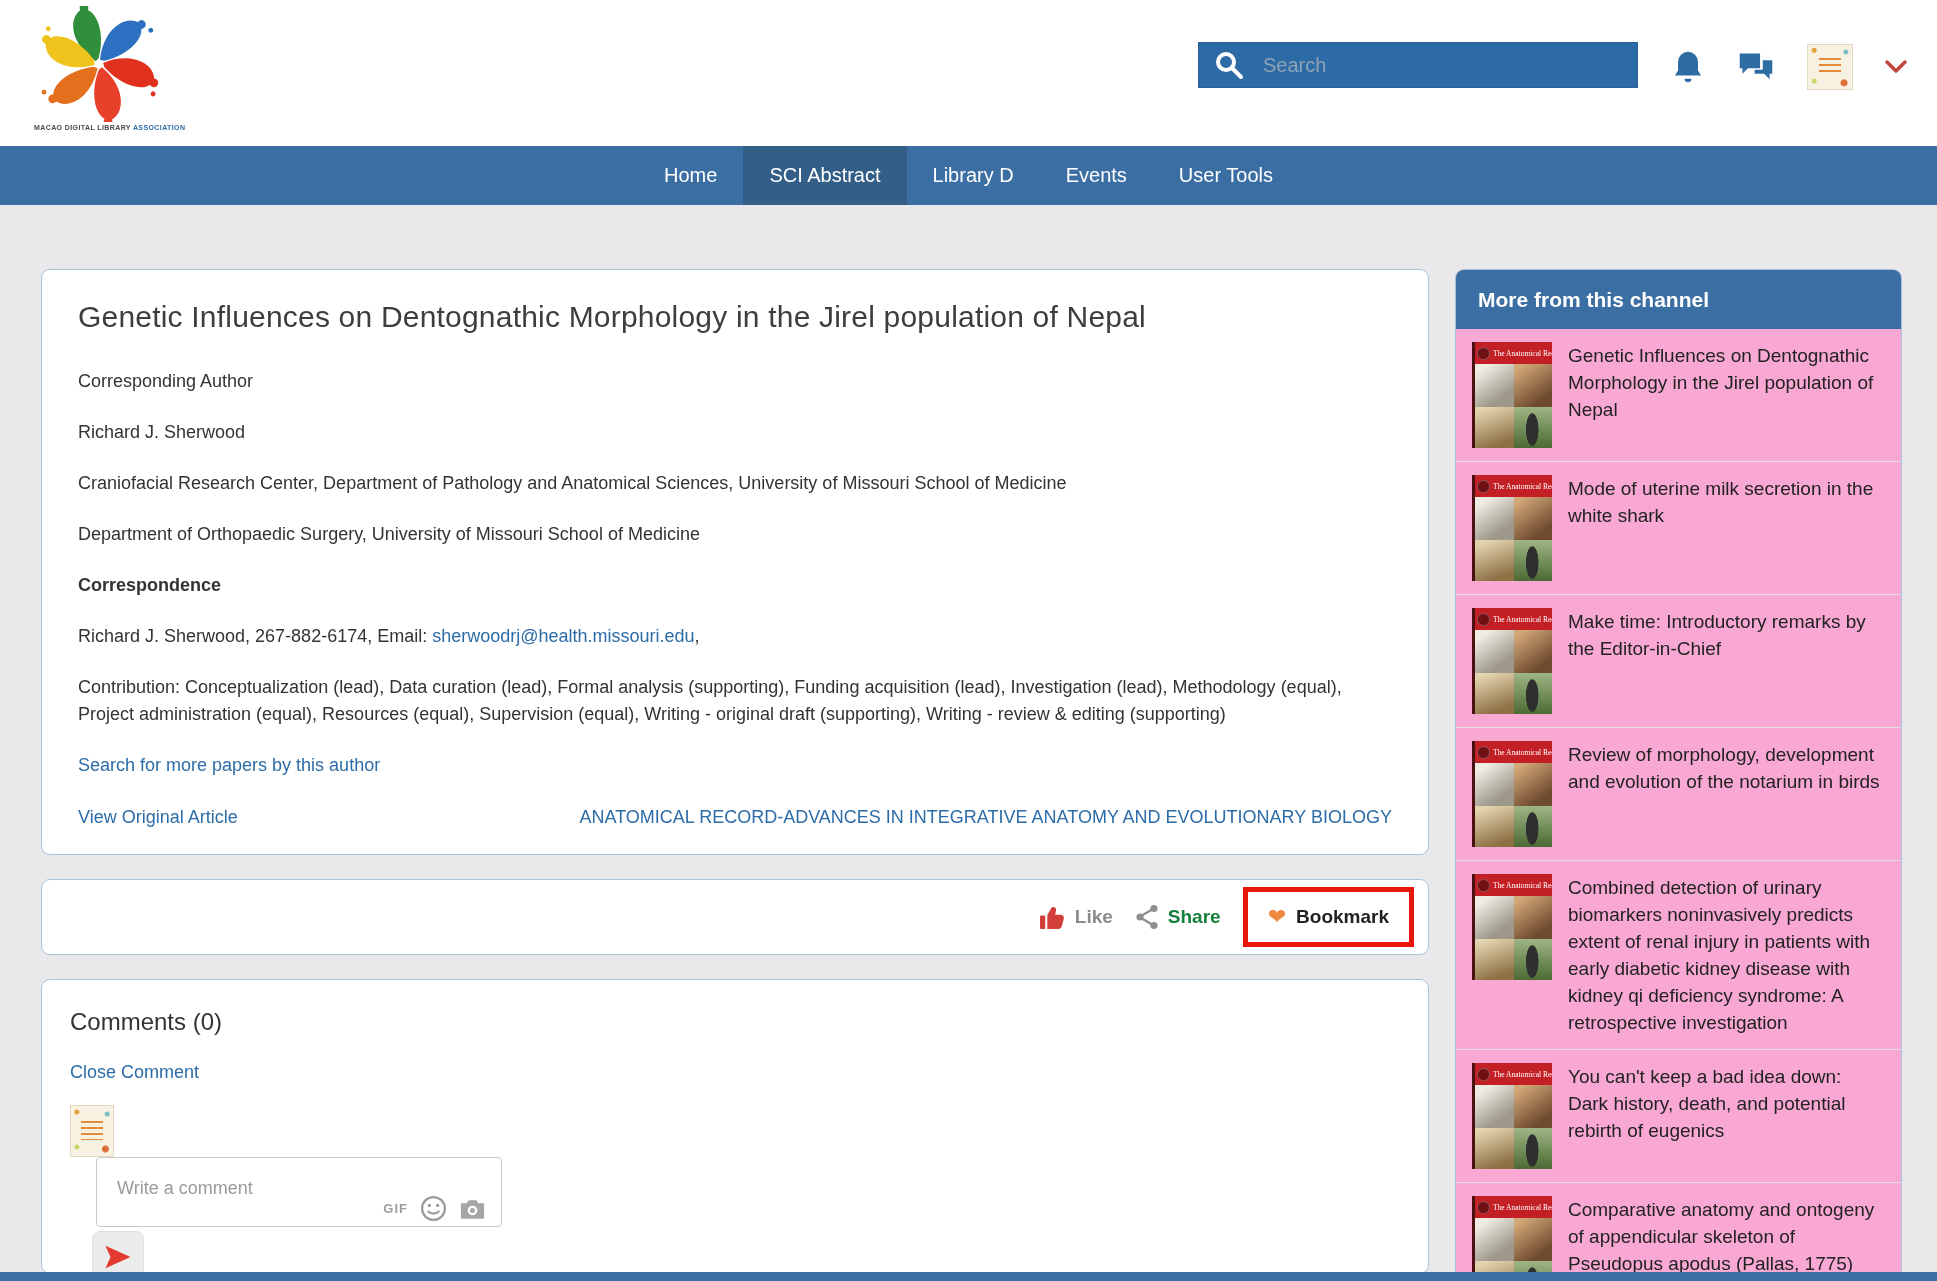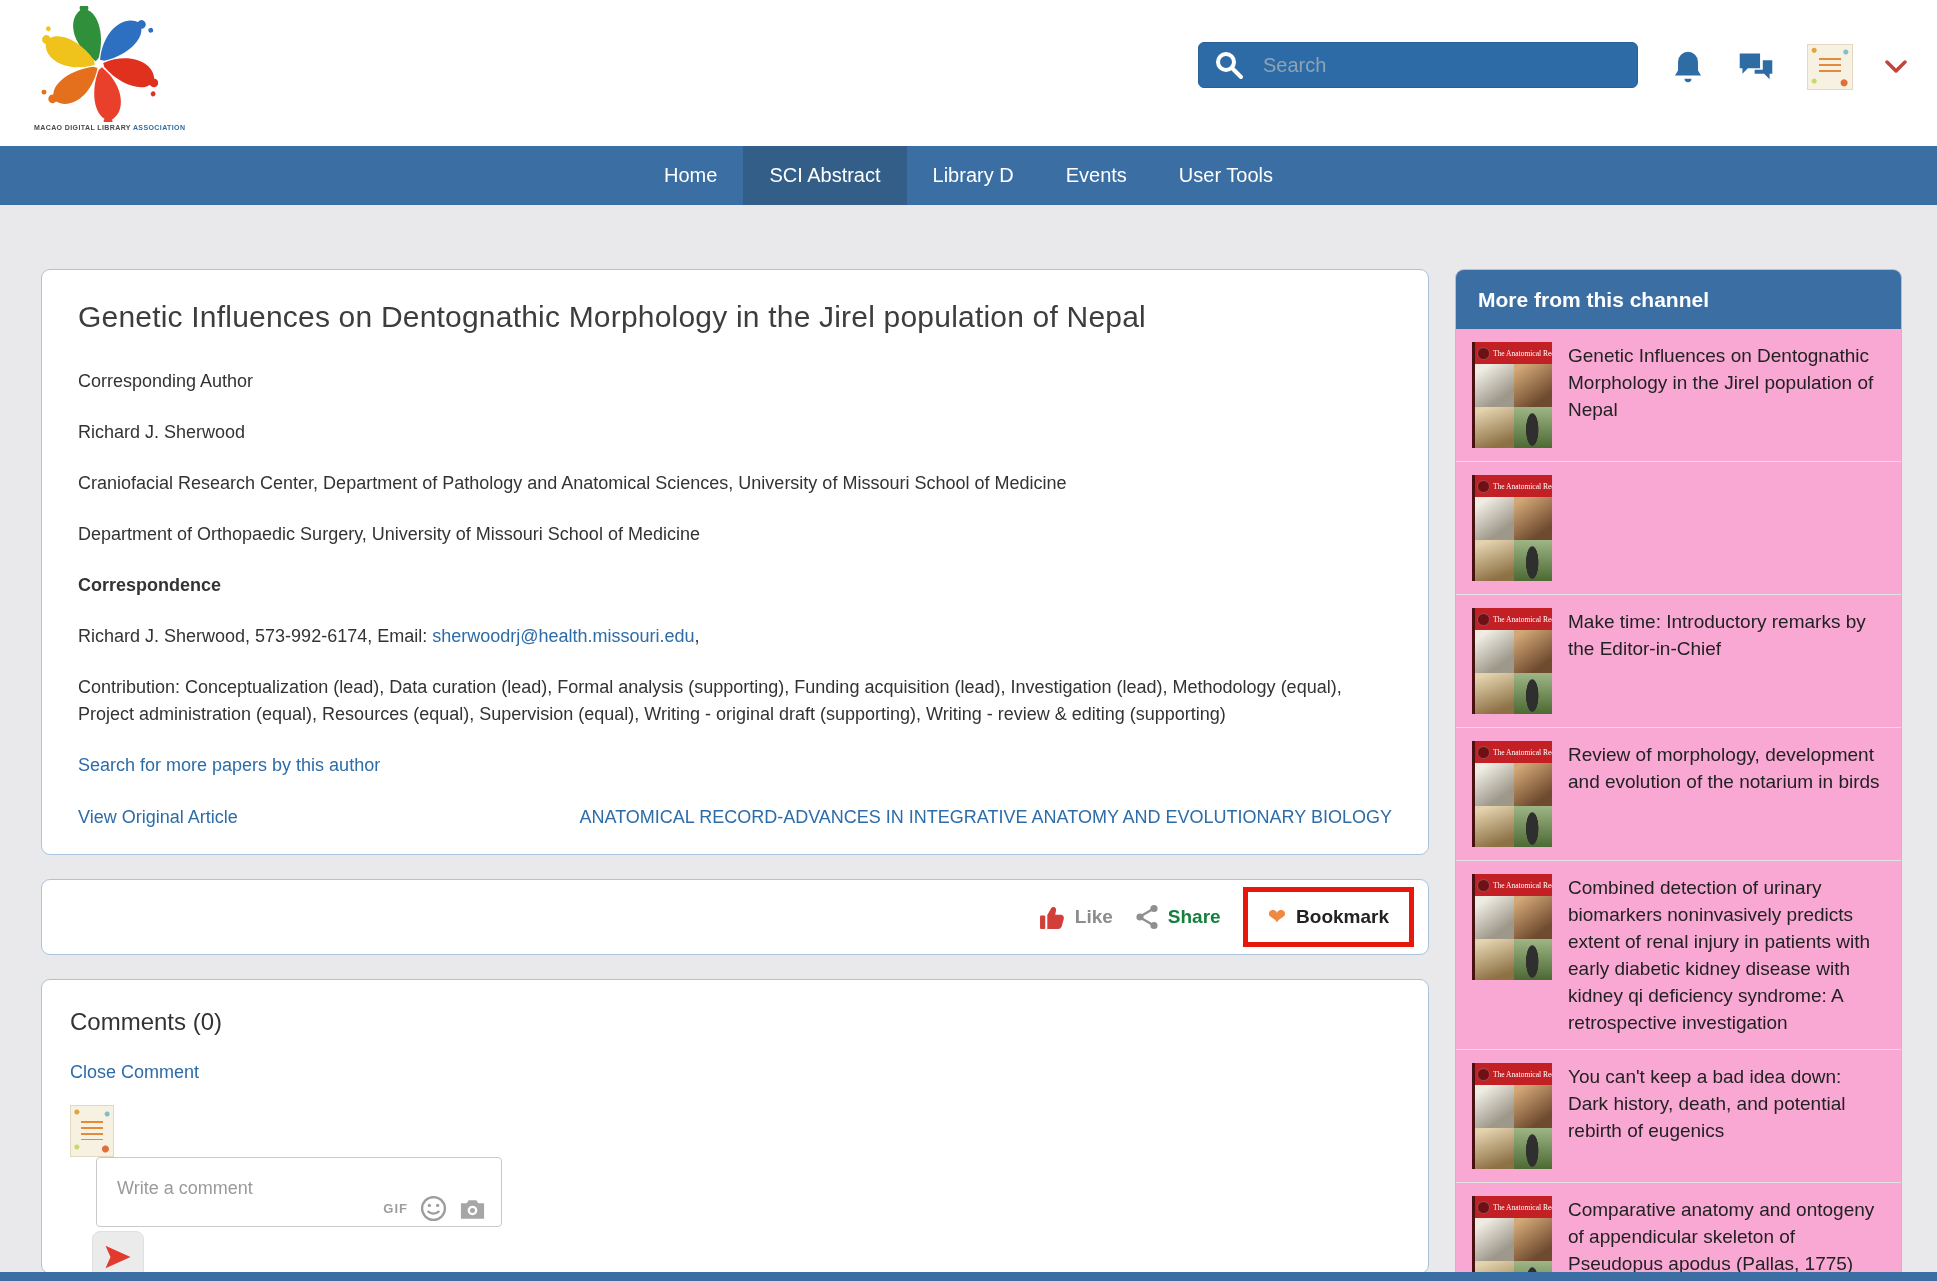--- a/index.html
+++ b/index.html
@@ -8,21 +8,21 @@
   .page { position:relative; width:1937px; height:1281px; }
 
   
   .header { height:146px; background:#ffffff; position:relative; }
   .logo-block { position:absolute; left:34px; top:6px; width:130px; text-align:center; }
   .logo-caption { font-size:7px; font-weight:bold; letter-spacing:.4px; white-space:nowrap; margin-top:-2px; }
   .logo-caption .cap-main { color:#4a4a4a; }
   .logo-caption .cap-accent { color:#2e6da4; }
 
   .search-wrap { position:absolute; left:1198px; top:42px; width:440px; height:46px; }
-  .search-input { width:100%; height:100%; background:#2d6ba6; border:1px solid #295f94; border-radius:6px;
+  .search-input { width:100%; height:100%; background:#2d6ba6; border:1px solid #295f94; border-radius:0;
     color:#fff; font-size:20px; padding:0 16px 0 64px; outline:none; }
   .search-input::placeholder { color:#8fa3b6; }
   .search-icon { position:absolute; left:16px; top:8px; }
 
   .header-icons { position:absolute; right:30px; top:44px; display:flex; align-items:center; gap:32px; }
   .hicon { cursor:pointer; display:flex; align-items:center; }
   .avatar-img { position:relative; background:#f7f1e2; border:1px solid #e3d9c2; overflow:hidden; }
   .avatar-img .avatar-lines { position:absolute; left:24%; right:24%; top:30%; bottom:32%;
     background:repeating-linear-gradient(#e58a3a 0 2px, transparent 2px 6px); }
   .avatar-img::before { content:""; position:absolute; inset:0;
@@ -194,21 +194,21 @@
   <div class="content">
     <div class="main-col">
 
       <section class="card article-card">
         <h1 class="article-title">Genetic Influences on Dentognathic Morphology in the Jirel population of Nepal</h1>
         <p>Corresponding Author</p>
         <p>Richard J. Sherwood</p>
         <p>Craniofacial Research Center, Department of Pathology and Anatomical Sciences, University of Missouri School of Medicine</p>
         <p>Department of Orthopaedic Surgery, University of Missouri School of Medicine</p>
         <p class="bold">Correspondence</p>
-        <p><span>Richard J. Sherwood, 573-992-6174, Email: </span><a class="link">sherwoodrj@health.missouri.edu</a><span>,</span></p>
+        <p><span>Richard J. Sherwood, 267-882-6174, Email: </span><a class="link">sherwoodrj@health.missouri.edu</a><span>,</span></p>
         <p>Contribution: Conceptualization (lead), Data curation (lead), Formal analysis (supporting), Funding acquisition (lead), Investigation (lead), Methodology (equal), Project administration (equal), Resources (equal), Supervision (equal), Writing - original draft (supporting), Writing - review &amp; editing (supporting)</p>
         <p style="margin-bottom:0;"><a class="link">Search for more papers by this author</a></p>
         <div class="links-row">
           <a class="link">View Original Article</a>
           <a class="link">ANATOMICAL RECORD-ADVANCES IN INTEGRATIVE ANATOMY AND EVOLUTIONARY BIOLOGY</a>
         </div>
       </section>
 
       <section class="card actions-card">
         <span class="action-btn">
@@ -292,20 +292,21 @@
         <span class="thumb-logo"></span>
         <span class="thumb-caption">The Anatomical Record</span>
       </div>
       <div class="thumb-grid">
         <div class="q1"></div>
                 <div class="q2"></div>
                 <div class="q3"></div>
                 <div class="q4"></div>
       </div>
     </div>
+    <div class="channel-title">Mode of uterine milk secretion in the white shark</div>
   </li>
 
   <li class="channel-item">
     <div class="thumb">
       <div class="thumb-band">
         <span class="thumb-logo"></span>
         <span class="thumb-caption">The Anatomical Record</span>
       </div>
       <div class="thumb-grid">
         <div class="q1"></div>

